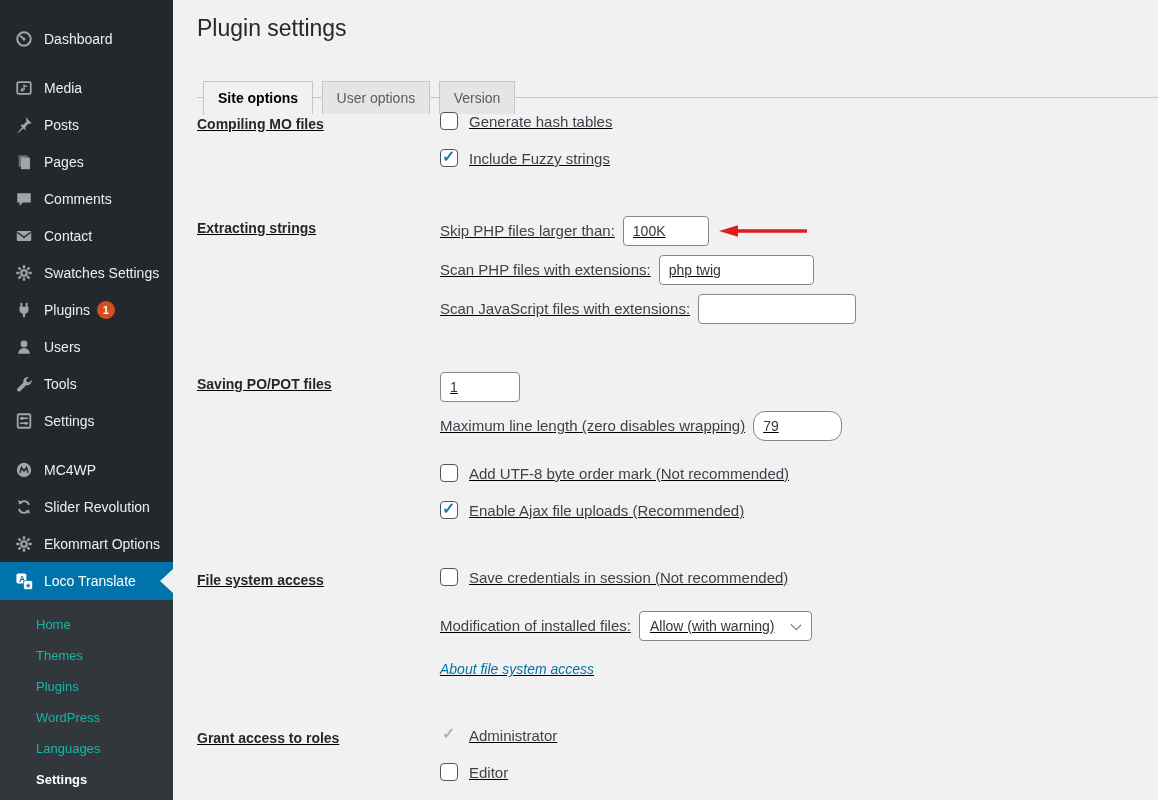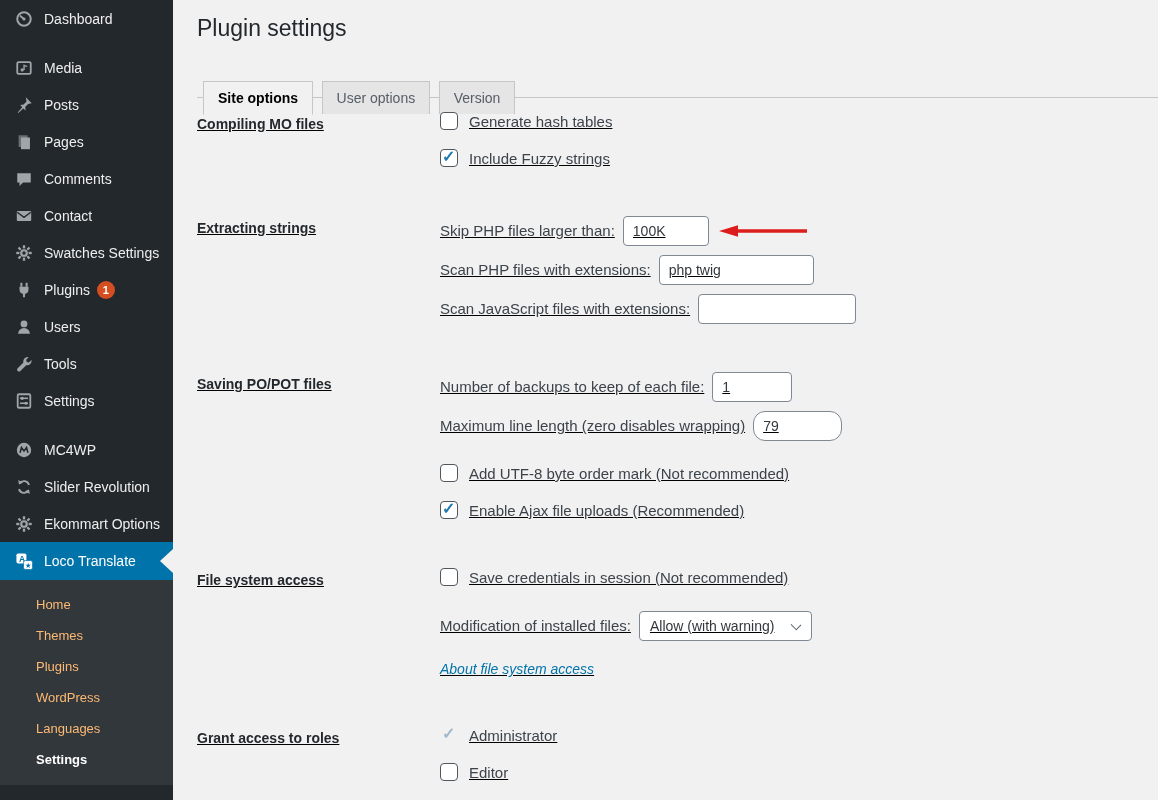--- a/index.html
+++ b/index.html
@@ -2,34 +2,34 @@
 <html><head>
 <meta charset="utf-8">
 <style>
   * { margin:0; padding:0; box-sizing:border-box; }
   html,body { width:1158px; height:800px; overflow:hidden; }
   body { font-family:"Liberation Sans", sans-serif; background:#f1f1f1; }
   .app { display:flex; width:1158px; height:800px; }
 
   
   .sidebar { width:173px; min-width:173px; height:800px; background:#23282d; color:#eee; }
-  .menu { list-style:none; padding-top:0; }
+  .menu { list-style:none; padding-top:20px; }
   .menu-item { position:relative; height:37px; display:flex; align-items:center; cursor:pointer; }
   .menu-item .mi-icon { width:20px; height:20px; margin-left:14px; color:#a0a5aa; display:flex; align-items:center; justify-content:center; flex:0 0 20px; }
   .menu-item .mi-label { margin-left:10px; font-size:14px; color:#eeeeee; white-space:nowrap; }
   .menu-sep { height:12px; }
   .menu-item.active { background:#0073aa; height:38px; }
   .menu-item.active .mi-icon { color:#fff; }
   .menu-item.active .mi-label { color:#fff; }
   .menu-item.active::after { content:""; position:absolute; right:0; top:50%; margin-top:-12px;
     border-top:12px solid transparent; border-bottom:12px solid transparent; border-right:13px solid #f1f1f1; }
   .badge { margin-left:7px; min-width:18px; height:18px; padding:0 5px; border-radius:9px; background:#d54e21;
     color:#fff; font-size:11px; font-weight:600; display:inline-flex; align-items:center; justify-content:center; }
   .submenu { list-style:none; background:#32373c; padding:9px 0 10px 0; }
-  .submenu-item { height:31px; display:flex; align-items:center; padding-left:36px; font-size:13px; color:#fdba74; cursor:pointer; }
+  .submenu-item { height:31px; display:flex; align-items:center; padding-left:36px; font-size:13px; color:#14b8a6; cursor:pointer; }
   .submenu-item.current { color:#fff; font-weight:700; }
 
   
   .content { flex:1; padding:14px 0 0 24px; }
   h1.page-title { font-size:23px; font-weight:400; color:#23282d; line-height:1.3; }
 
   .tabs { margin-top:18px; border-bottom:1px solid #c6c6c6; padding-left:6px; height:36px; }
   .tab { display:inline-block; padding:8px 14px; font-size:14px; border:1px solid #c6c6c6; border-bottom:none;
     background:#e5e5e5; color:#555d66; margin-right:4px; cursor:pointer; position:relative; top:19px; }
   .tab.active { background:#f1f1f1; color:#000; font-weight:700; border-bottom:1px solid #f1f1f1; }
@@ -297,21 +297,20 @@
             <span class="inline-label">Scan JavaScript files with extensions:</span>
             <input class="ti w158" type="text" value="" style="">
           </div>
         </div>
       </div>
 
       <div class="section">
         <div class="section-label">Saving PO/POT files</div>
         <div class="fields">
           <div class="input-row">
-            <span class="inline-label">Number of backups to keep of each file:</span>
             <input class="ti w80" type="text" value="1" style="">
           </div>
           <div class="input-row">
             <span class="inline-label">Maximum line length (zero disables wrapping)</span>
             <input class="ti w89" type="text" value="79" style="">
           </div>
           <div class="cb-row">
             <span class="cb" data-checked="false"></span>
             <span class="cb-label">Add UTF-8 byte order mark (Not recommended)</span>
           </div>

